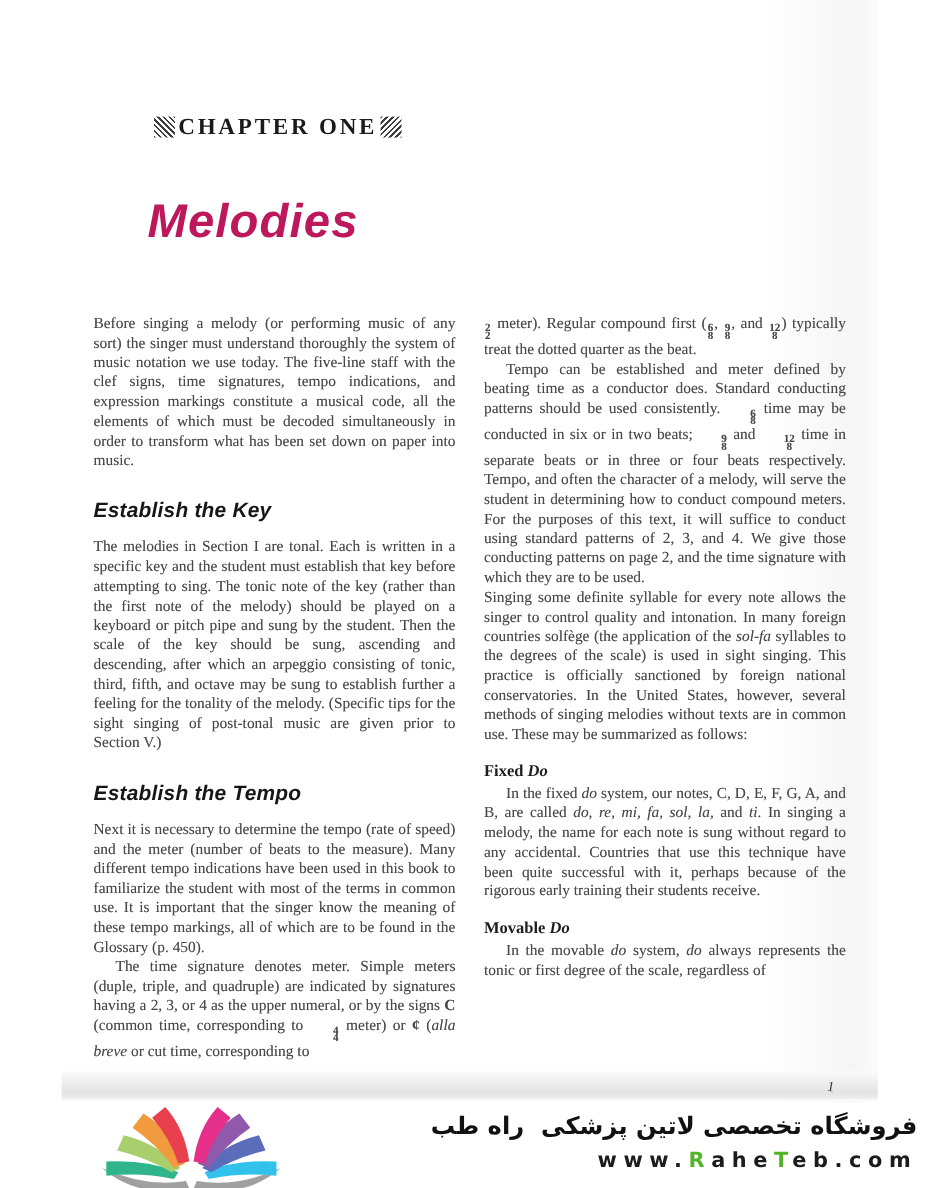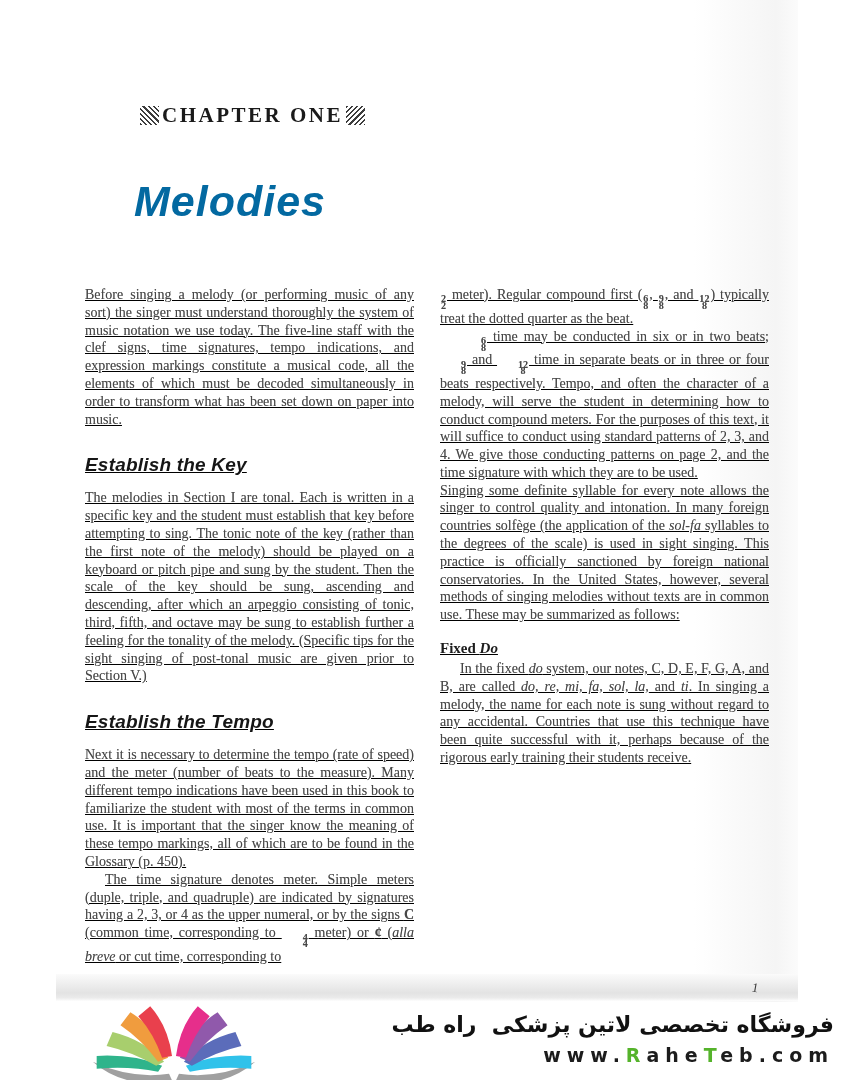--- a/index.html
+++ b/index.html
@@ -25,24 +25,24 @@
   .hatch.r{
     background:repeating-linear-gradient(135deg,#3d3d3d 0 1.6px,transparent 1.6px 3.7px);
   }
   .chapter-label{
     font-family:"Liberation Serif",serif;font-size:21px;letter-spacing:2.5px;
     color:#1a1a1a;font-weight:600;white-space:nowrap;
   }
   .book-title{
     position:absolute;left:134px;top:148px;
     font-family:"Liberation Sans",sans-serif;font-style:italic;font-weight:700;
-    font-size:43px;color:#0369a1;letter-spacing:1px;
+    font-size:43px;color:#be185d;letter-spacing:1px;
   }
   .columns{
-    position:absolute;left:85px;top:286px;width:684px;display:flex;gap:26px;text-decoration:underline;
+    position:absolute;left:85px;top:286px;width:684px;display:flex;gap:26px;
   }
   .col{flex:1 1 0;min-width:0;}
   .para{
     margin:0;text-align:justify;font-size:14px;line-height:17.8px;color:#474747;
     text-shadow:0 0 0.4px rgba(80,80,80,.45);
   }
   .para.indent{text-indent:20px;}
   .para.follow{margin-top:0;}
   .sec-h{
     font-family:"Liberation Sans",sans-serif;font-style:italic;font-weight:700;
@@ -113,33 +113,35 @@
         </span><span> meter). Regular compound first (</span><span class="frac">
           <span>6</span>
           <span>8</span>
         </span><span>, </span><span class="frac">
           <span>9</span>
           <span>8</span>
         </span><span>, and </span><span class="frac">
           <span>12</span>
           <span>8</span>
         </span><span>) typically treat the dotted quarter as the beat.</span></p>
-    <p class="para indent follow"><span class="frac">
+    <p class="para indent follow"><span>Tempo can be established and meter defined by beating time as a conductor does. Standard conducting patterns should be used consistently. </span><span class="frac">
           <span>6</span>
           <span>8</span>
         </span><span> time may be conducted in six or in two beats; </span><span class="frac">
           <span>9</span>
           <span>8</span>
         </span><span> and </span><span class="frac">
           <span>12</span>
           <span>8</span>
         </span><span> time in separate beats or in three or four beats respectively. Tempo, and often the character of a melody, will serve the student in determining how to conduct compound meters. For the purposes of this text, it will suffice to conduct using standard patterns of 2, 3, and 4. We give those conducting patterns on page 2, and the time signature with which they are to be used.</span></p>
     <p class="para"><span>Singing some definite syllable for every note allows the singer to control quality and intonation. In many foreign countries solfège (the application of the </span><span class="it">sol-fa</span><span> syllables to the degrees of the scale) is used in sight singing. This practice is officially sanctioned by foreign national conservatories. In the United States, however, several methods of singing melodies without texts are in common use. These may be summarized as follows:</span></p>
     <h3 class="sub-h"><span class="bd">Fixed </span><span class="bdit">Do</span></h3>
     <p class="para indent"><span>In the fixed </span><span class="it">do</span><span> system, our notes, C, D, E, F, G, A, and B, are called </span><span class="it">do, re, mi, fa, sol, la,</span><span> and </span><span class="it">ti</span><span>. In singing a melody, the name for each note is sung without regard to any accidental. Countries that use this technique have been quite successful with it, perhaps because of the rigorous early training their students receive.</span></p>
+    <h3 class="sub-h"><span class="bd">Movable </span><span class="bdit">Do</span></h3>
+    <p class="para indent"><span>In the movable </span><span class="it">do</span><span> system, </span><span class="it">do</span><span> always represents the tonic or first degree of the scale, regardless of</span></p>
   </div>
 </div>
 
 <div class="page-number">1</div>
 
 <div class="footer-logo">
   <svg width="228" height="76" viewBox="0 0 230 76" xmlns="http://www.w3.org/2000/svg">
     <g transform="translate(115,52)">
 
       <path d="M-82,6 Q-42,24 -5,18 Q-1,27 0,29 Q1,27 5,18 Q42,24 82,6 Q52,32 9,26 Q3,36 0,38 Q-3,36 -9,26 Q-52,32 -82,6 Z" fill="#a0a0a0"></path>

